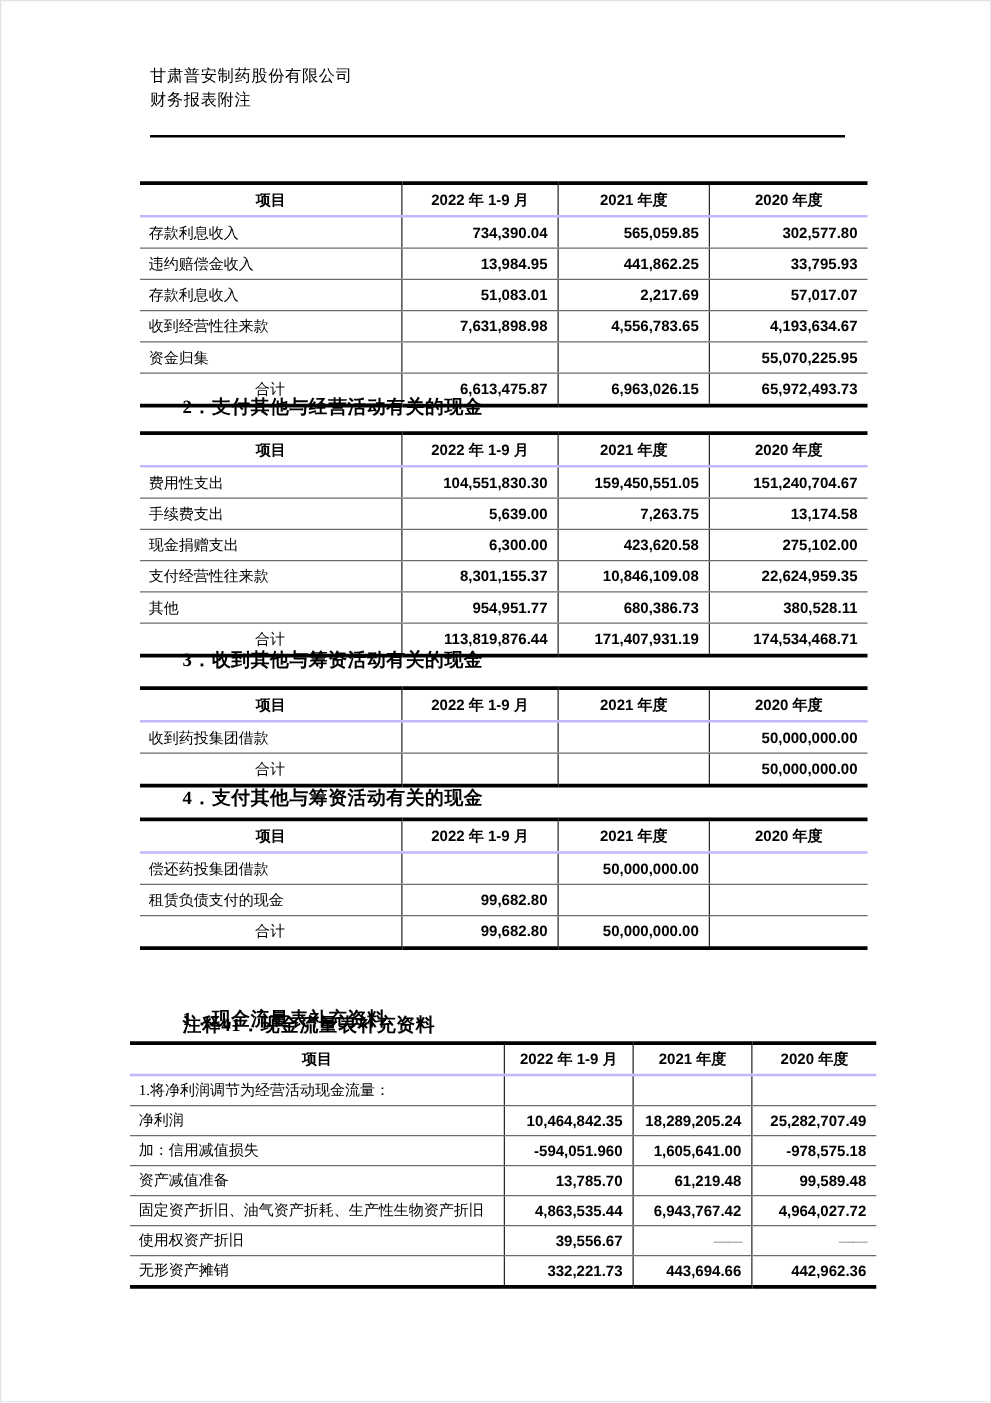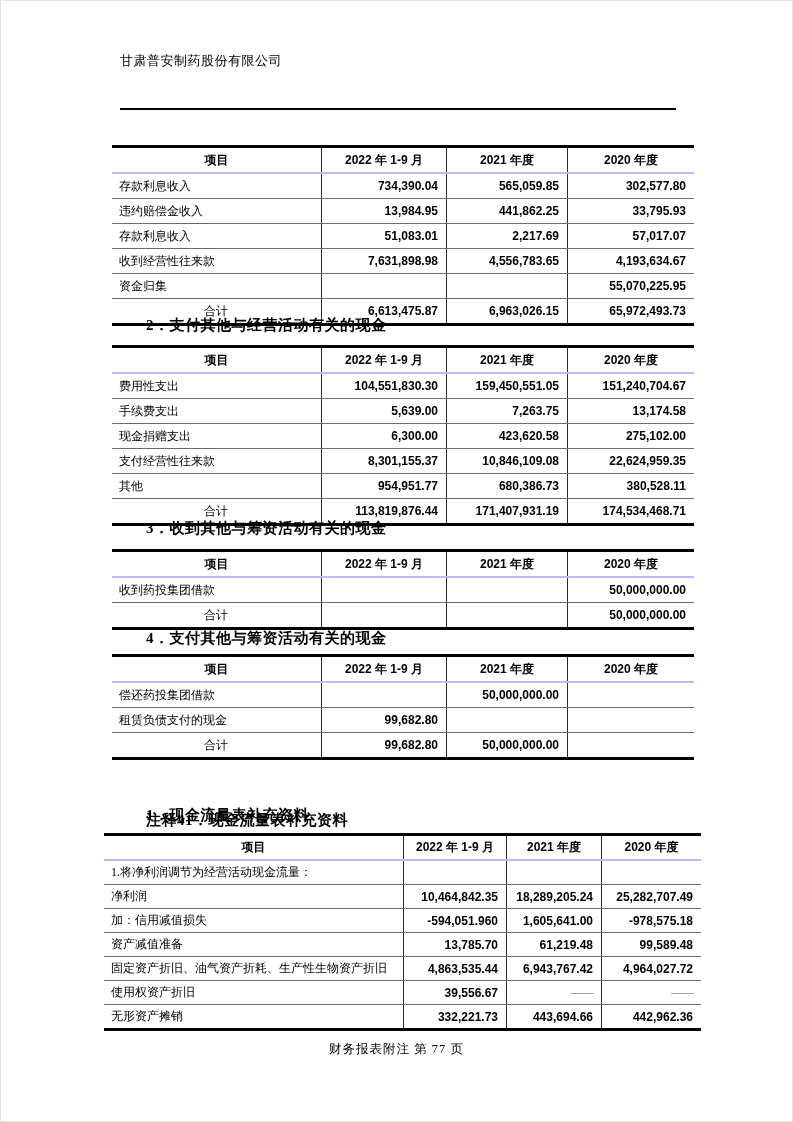--- a/index.html
+++ b/index.html
@@ -88,20 +88,21 @@
     letter-spacing:1px;
   }
 </style>
 </head>
 <body>
 
 <div class="page">
 
   <div class="doc-header">
     <div>甘肃普安制药股份有限公司</div>
+    <div>财务报表附注</div>
   </div>
   <div class="header-rule"></div>
 
   <table class="fin t-a" id="tbl1">
       <thead>
         <tr>
           <th>项目</th>
           <th>2022 年 1-9 月</th>
           <th>2021 年度</th>
           <th>2020 年度</th>
@@ -310,15 +311,14 @@
         </tr>
         <tr>
           <td class="lbl">无形资产摊销</td>
           <td class="num">332,221.73</td>
           <td class="num">443,694.66</td>
           <td class="num">442,962.36</td>
         </tr>
       </tbody>
     </table>
 
-  <div class="page-footer">财务报表附注 第 77 页</div>
 
 </div>
 
 </body></html>

